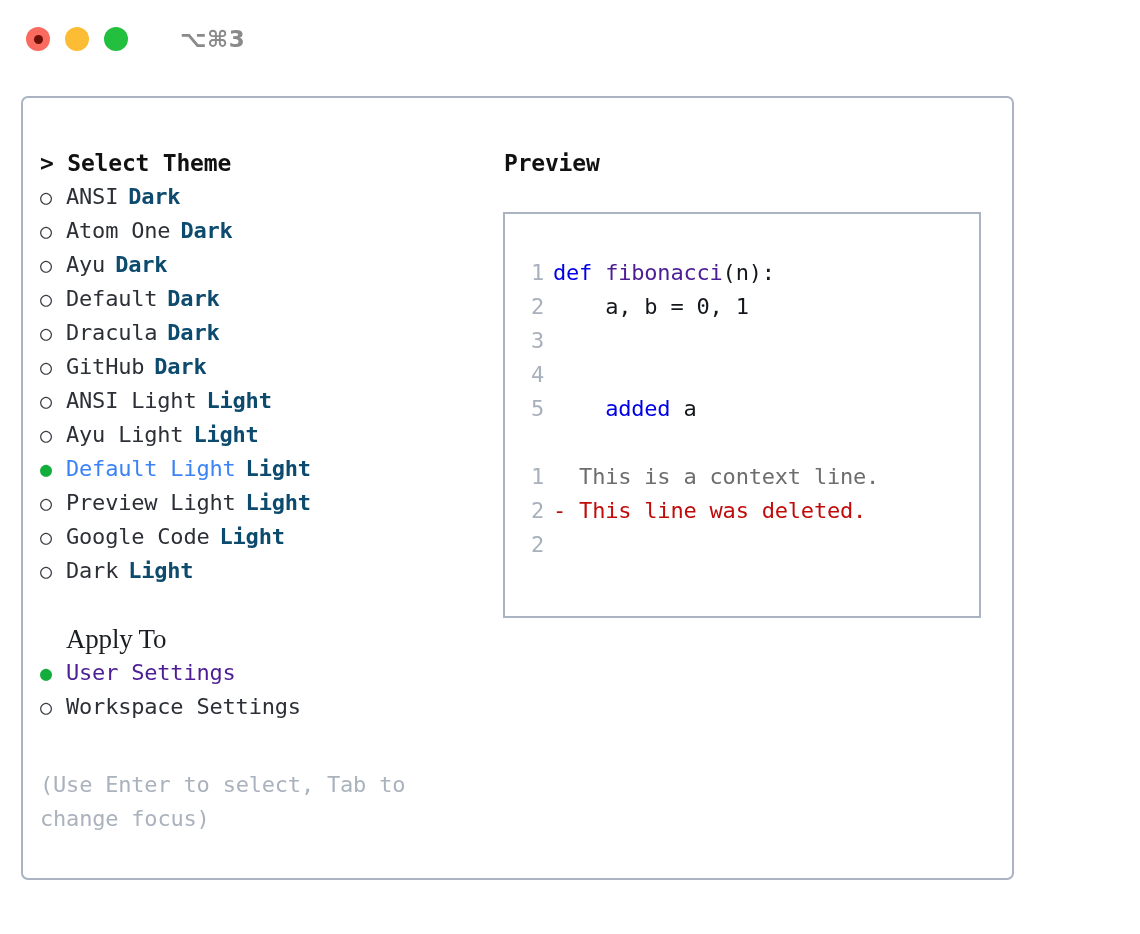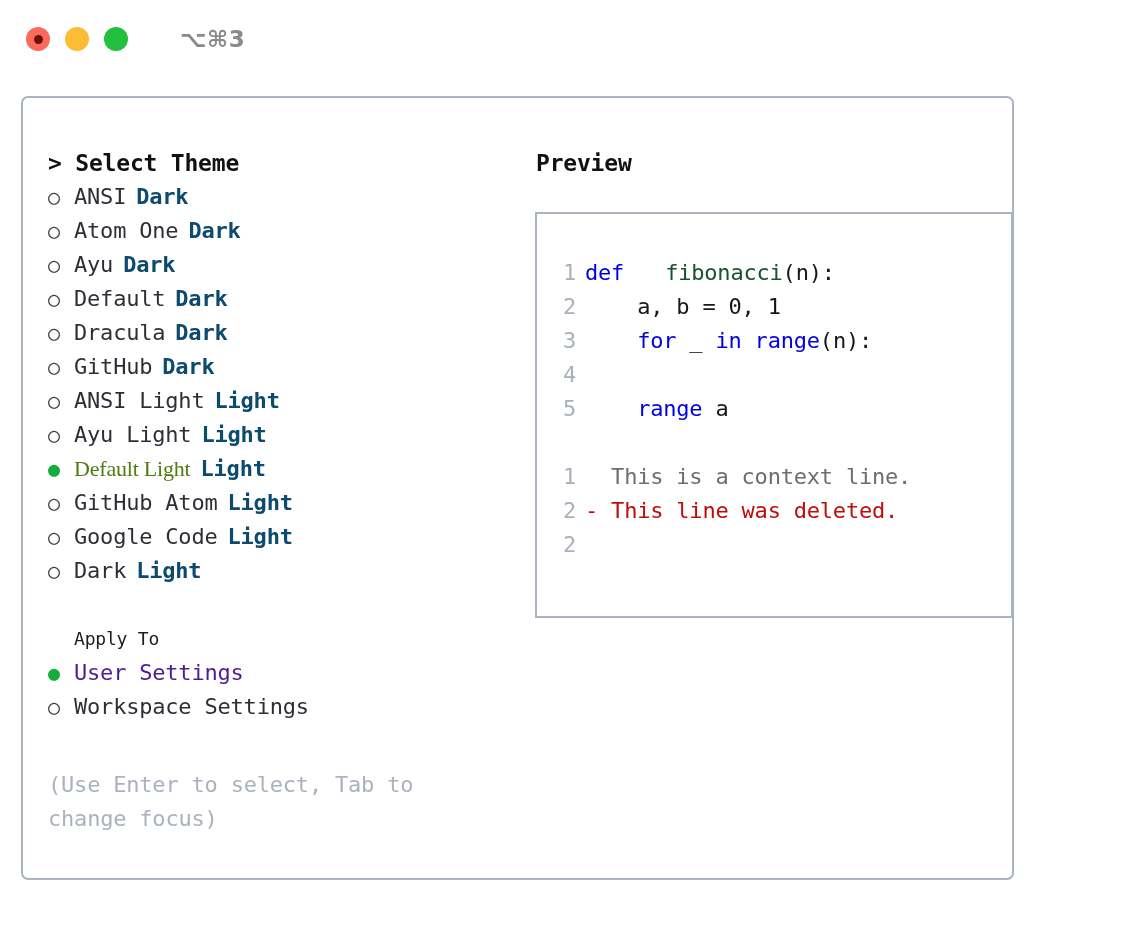--- a/index.html
+++ b/index.html
@@ -76,24 +76,23 @@
     top: 96px;
     width: 993px;
     height: 784px;
     border: 2px solid #a9b3c1;
     border-radius: 7px;
     background: #ffffff;
   }
 
   .panel-inner {
     position: absolute;
-    left: 8px; top: 0;
+    left: 0; top: 0;
     width: 100%; height: 100%;
     display: flex;
-    gap: 24px;
   }
 
   
   .left-col {
     width: 480px;
     padding: 48px 0 0 17px;
     flex: 0 0 auto;
   }
 
   .list-header {
@@ -116,37 +115,38 @@
   }
   .marker {
     display: inline-block;
     width: 26px;
     flex: 0 0 26px;
     color: #3b3f46;
     font-size: 20px;
   }
   .marker.filled { color: #13ad3c; font-size: 20px; }
   .theme-name { color: #2c3036; }
-  .theme-row.selected .theme-name { color: #4d7c0f; font-family: Liberation Serif, serif; }
+  .theme-row.selected .theme-name { color: #3b82f6; }
   .theme-badge {
     color: #0c4a6e;
     margin-left: 10px;
     font-weight: bold;
   }
 
   .spacer-block { height: 34px; }
 
   .section-title {
-    font-size: 18px;
+    font-size: 27px;
     color: #1a1d21;
     line-height: 34px;
     height: 34px;
     padding-left: 26px;
     white-space: pre;
     letter-spacing: -0.2px;
+    font-family: Liberation Serif, serif;
   }
 
   .apply-row {
     display: flex;
     align-items: baseline;
     line-height: 34px;
     height: 34px;
     font-size: 22px;
     white-space: pre;
     letter-spacing: -0.2px;
@@ -201,21 +201,21 @@
     display: inline-block;
     width: 22px;
     flex: 0 0 22px;
     text-align: right;
     color: #a8b0bb;
     margin-right: 9px;
   }
   .code-text { white-space: pre; }
 
   .tok-kw   { color: #0000e6; }
-  .tok-fn   { color: #14532d; margin-left: 28px; }
+  .tok-fn   { color: #4c1d95; }
   .tok-pl   { color: #14181d; }
   .tok-ctx  { color: #6d6d6d; }
   .tok-del  { color: #c00b0b; }
   .tok-add  { color: #13c413; }
 
   .code-gap { height: 34px; }
 </style>
 </head>
 <body>
 
@@ -240,21 +240,21 @@
         <div id="theme-list">
             <div class="theme-row"><span class="marker">○</span><span class="theme-name">ANSI</span><span class="theme-badge">Dark</span></div>
             <div class="theme-row"><span class="marker">○</span><span class="theme-name">Atom One</span><span class="theme-badge">Dark</span></div>
             <div class="theme-row"><span class="marker">○</span><span class="theme-name">Ayu</span><span class="theme-badge">Dark</span></div>
             <div class="theme-row"><span class="marker">○</span><span class="theme-name">Default</span><span class="theme-badge">Dark</span></div>
             <div class="theme-row"><span class="marker">○</span><span class="theme-name">Dracula</span><span class="theme-badge">Dark</span></div>
             <div class="theme-row"><span class="marker">○</span><span class="theme-name">GitHub</span><span class="theme-badge">Dark</span></div>
             <div class="theme-row"><span class="marker">○</span><span class="theme-name">ANSI Light</span><span class="theme-badge">Light</span></div>
             <div class="theme-row"><span class="marker">○</span><span class="theme-name">Ayu Light</span><span class="theme-badge">Light</span></div>
             <div class="theme-row selected"><span class="marker filled">●</span><span class="theme-name">Default Light</span><span class="theme-badge">Light</span></div>
-            <div class="theme-row"><span class="marker">○</span><span class="theme-name">GitHub Atom</span><span class="theme-badge">Light</span></div>
+            <div class="theme-row"><span class="marker">○</span><span class="theme-name">Preview Light</span><span class="theme-badge">Light</span></div>
             <div class="theme-row"><span class="marker">○</span><span class="theme-name">Google Code</span><span class="theme-badge">Light</span></div>
             <div class="theme-row"><span class="marker">○</span><span class="theme-name">Dark</span><span class="theme-badge">Light</span></div>
           </div>
 
         <div class="spacer-block"></div>
 
         <div class="section-title">Apply To</div>
 
         <div id="apply-list">
             <div class="apply-row selected"><span class="marker filled">●</span><span class="apply-label">User Settings</span></div>
@@ -264,23 +264,23 @@
         <div class="hint">(Use Enter to select, Tab to change focus)</div>
       </div>
 
       <div class="right-col">
         <div class="preview-title">Preview</div>
 
         <div class="preview-box">
           <div id="code-block">
               <div class="code-line"><span class="lineno">1</span><span class="code-text"><span class="tok-kw">def </span><span class="tok-fn">fibonacci</span><span class="tok-pl">(n):</span></span></div>
               <div class="code-line"><span class="lineno">2</span><span class="code-text"><span class="tok-pl">    a, b = 0, 1</span></span></div>
-              <div class="code-line"><span class="lineno">3</span><span class="code-text"><span class="tok-pl">    </span><span class="tok-kw">for</span><span class="tok-pl"> _ </span><span class="tok-kw">in</span><span class="tok-pl"> </span><span class="tok-kw">range</span><span class="tok-pl">(n):</span></span></div>
+              <div class="code-line"><span class="lineno">3</span></div>
               <div class="code-line"><span class="lineno">4</span></div>
-              <div class="code-line"><span class="lineno">5</span><span class="code-text"><span class="tok-pl">    </span><span class="tok-kw">range</span><span class="tok-pl"> a</span></span></div>
+              <div class="code-line"><span class="lineno">5</span><span class="code-text"><span class="tok-pl">    </span><span class="tok-kw">added</span><span class="tok-pl"> a</span></span></div>
             </div>
           <div class="code-gap"></div>
           <div id="diff-block">
               <div class="code-line"><span class="lineno">1</span><span class="code-text"><span class="tok-ctx">  This is a context line.</span></span></div>
               <div class="code-line"><span class="lineno">2</span><span class="code-text"><span class="tok-del">- This line was deleted.</span></span></div>
               <div class="code-line"><span class="lineno">2</span></div>
             </div>
         </div>
       </div>
 

